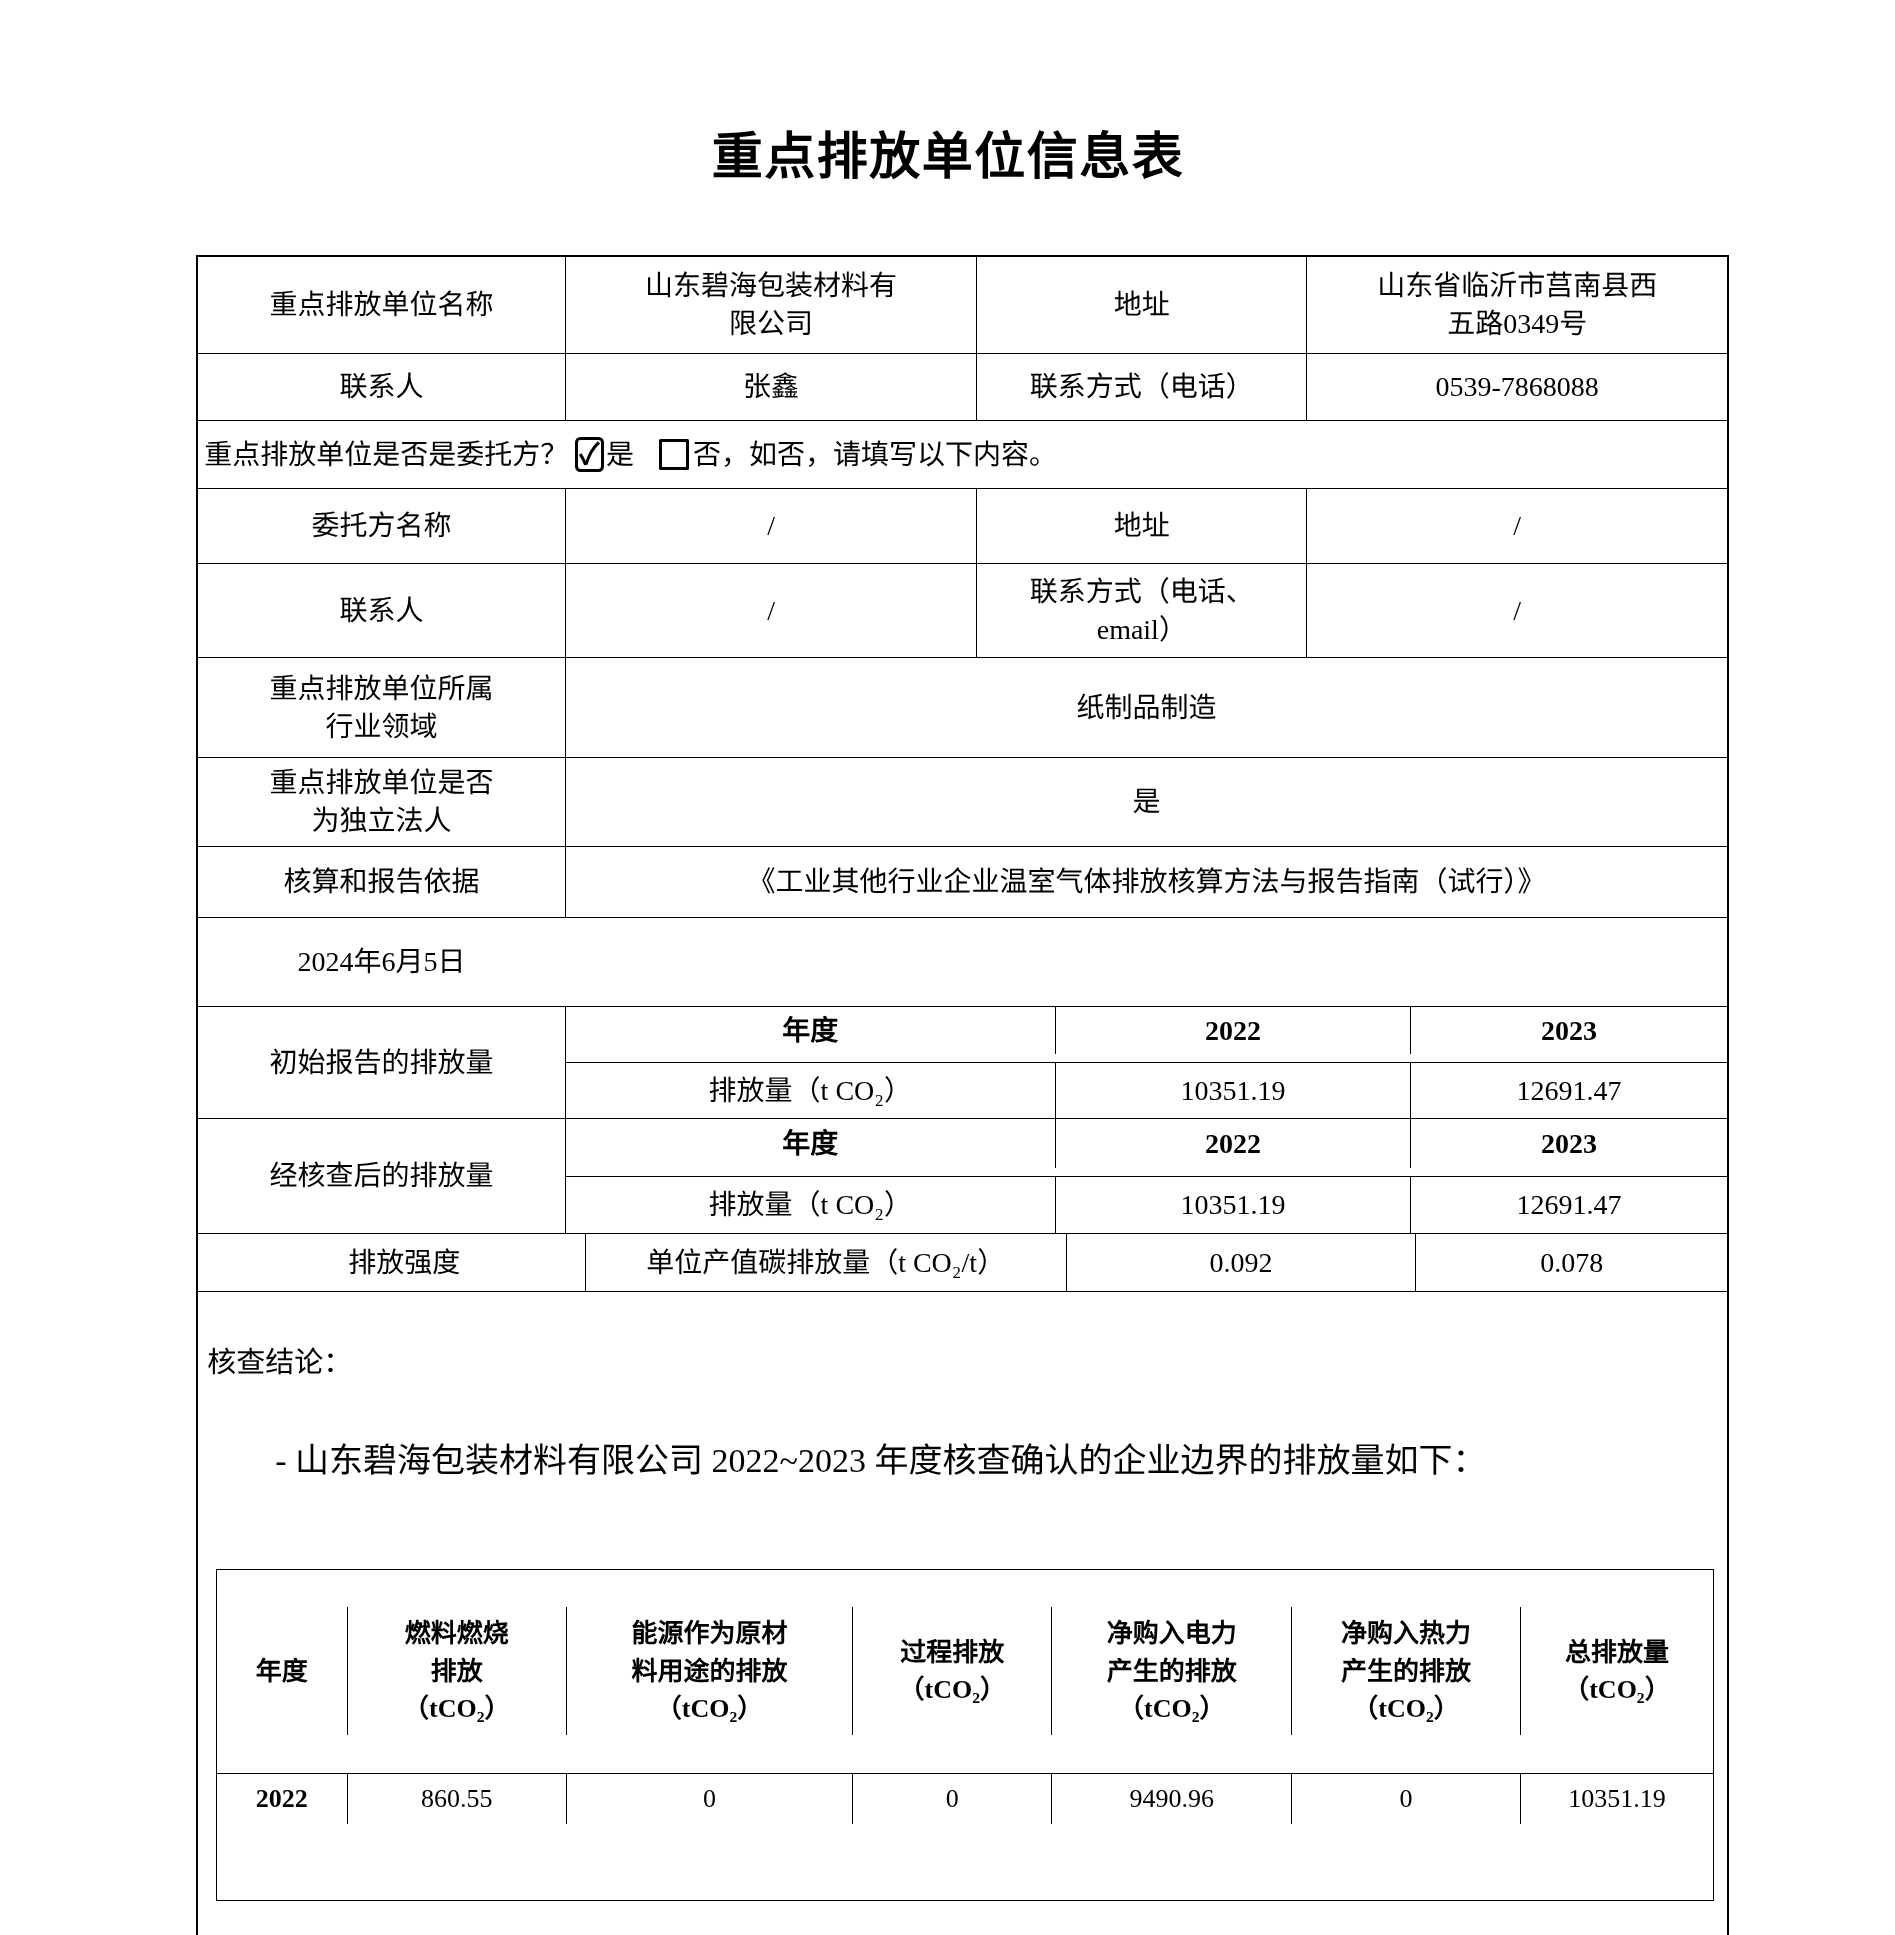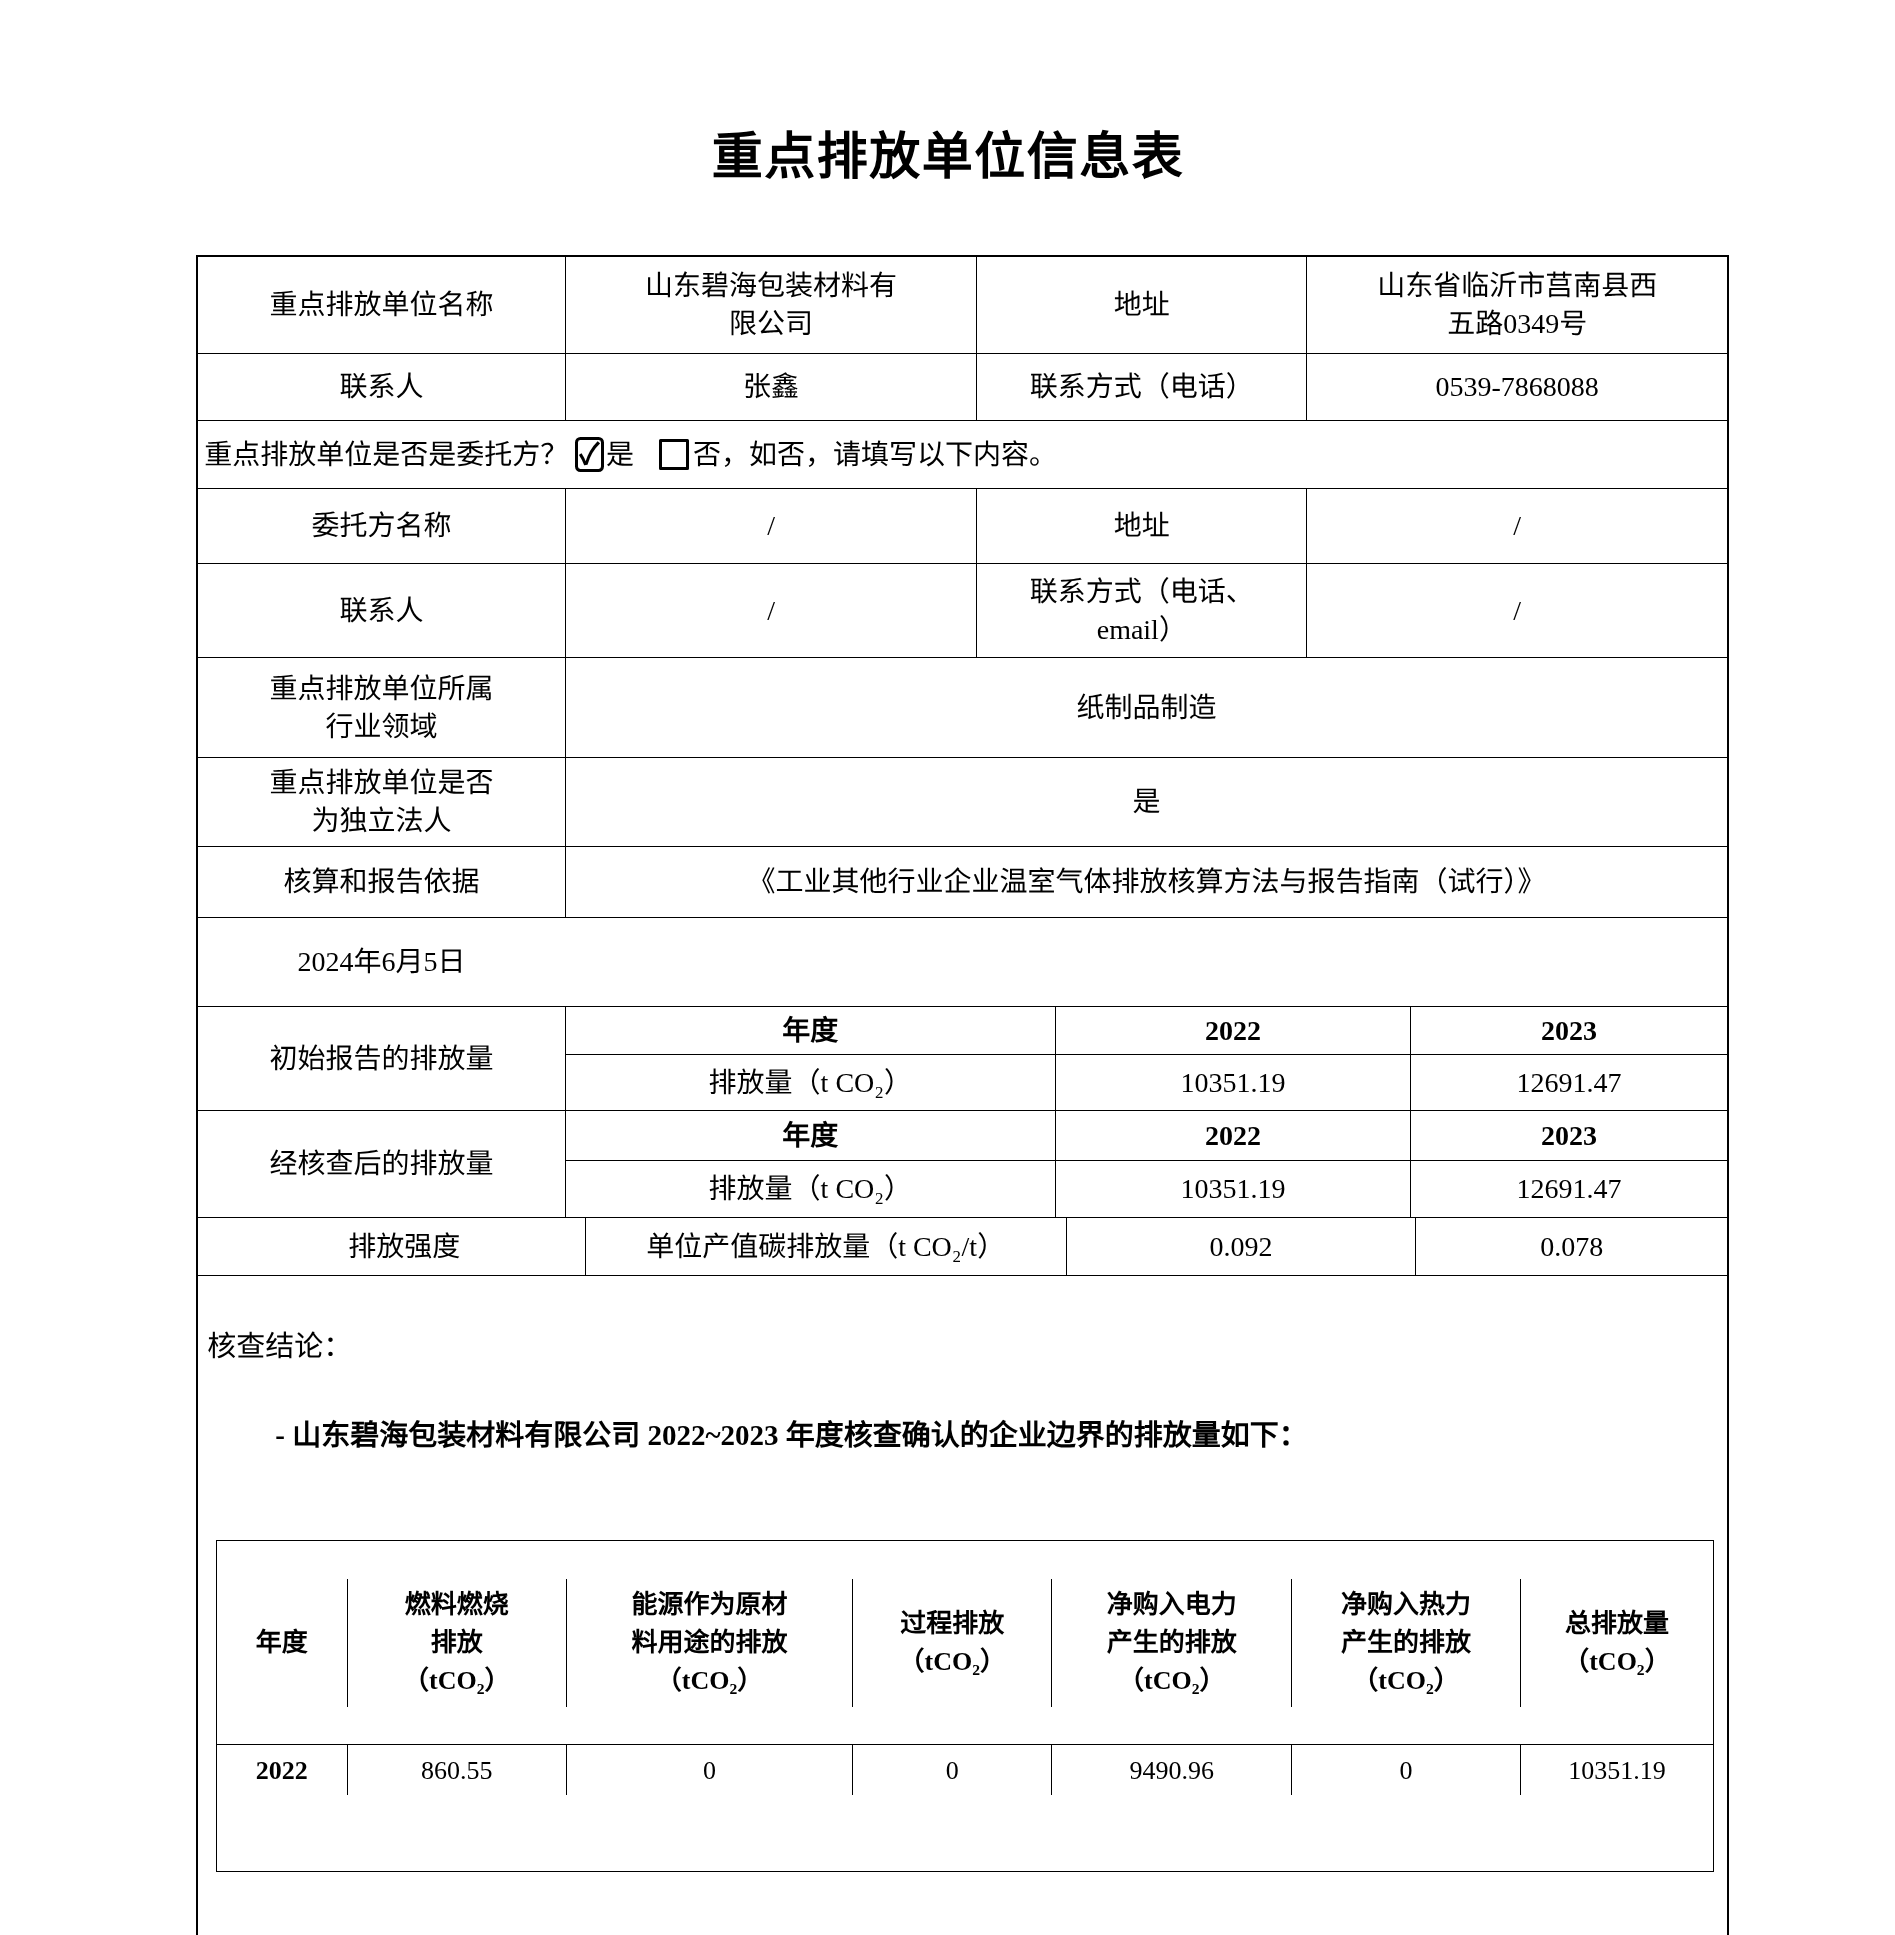--- a/index.html
+++ b/index.html
@@ -14,39 +14,39 @@
         text-align:center;white-space:pre-line;font-size:28px;line-height:1.35;padding:3.9px 6.2px;}
   .cell:first-child{border-left:none;}
   .cols-a{grid-template-columns:950fr 1065fr 855fr 1089fr;}
   .cols-2{grid-template-columns:950fr 3009fr;}
   .cols-b{grid-template-columns:950fr 1267fr 921fr 821fr;padding-left:26px;}
   .cols-1{grid-template-columns:1fr;}
   .bold{font-weight:bold;}
 
   .subwrap{padding:0;display:flex;flex-direction:column;align-items:stretch;}
   .subrow{display:grid;grid-template-columns:1267fr 921fr 821fr;flex:1;}
-  .subrow + .subrow{border-top:1.9px solid #000;}
+  .subrow + .subrow{border-top:1.9px solid #000;margin-top:8px;}
   .subrow .cell{border-left:1.9px solid #000;}
   .subrow .cell:first-child{border-left:none;}
 
   .r1{min-height:96px;} .r2{min-height:67px;} .r3{min-height:68px;} .r4{min-height:75px;}
   .r5{min-height:94px;} .r6{min-height:100px;} .r7{min-height:89px;} .r8{min-height:71px;}
   .r9{min-height:89px;} .r10{min-height:85px;}
   .sub-ya{min-height:47px;} .sub-qa{min-height:55px;}
   .sub-yb{min-height:49px;} .sub-qb{min-height:56px;}
   .r13{min-height:58px;}
 
   .cbq{display:flex;align-items:center;justify-content:flex-start;}
   .cb-checked{display:inline-flex;align-items:center;justify-content:center;width:22.5px;height:29px;
               border:3.9px solid #000;border-radius:5.4px;margin:0 2.3px 0 7px;font-size:29px;font-weight:bold;line-height:1;}
   .cb-empty{display:inline-block;width:24px;height:25px;border:3.1px solid #000;border-radius:1.5px;margin:0 3.9px 0 25px;}
 
   .conclusion{display:block;text-align:left;padding:14px 9.3px 10px 9.3px;}
   .conc-heading{font-size:29px;line-height:1.25;}
-  .conc-bullet{font-size:29px;line-height:1.35;margin-top:14px;text-indent:68px;font-weight:bold;}
+  .conc-bullet{font-size:34px;line-height:1.35;margin-top:20px;text-indent:68px;}
   .itbl{border:1.9px solid #000;margin:9.3px 3.9px 0 8.5px;box-sizing:border-box;}
   .itbl .irow{display:grid;grid-template-columns:340fr 575fr 750fr 522fr 628fr 600fr 505fr;border-top:1.9px solid #000;}
   .itbl .irow.first{border-top:none;}
   .itbl .cell{font-size:26px;line-height:1.45;padding:4.6px 3.1px;}
   .ihead .cell{font-weight:bold;min-height:128px;}
   .idata{min-height:50px;}
   .idata .cell:first-child{font-weight:bold;}
 </style>
 </head>
 <body>

